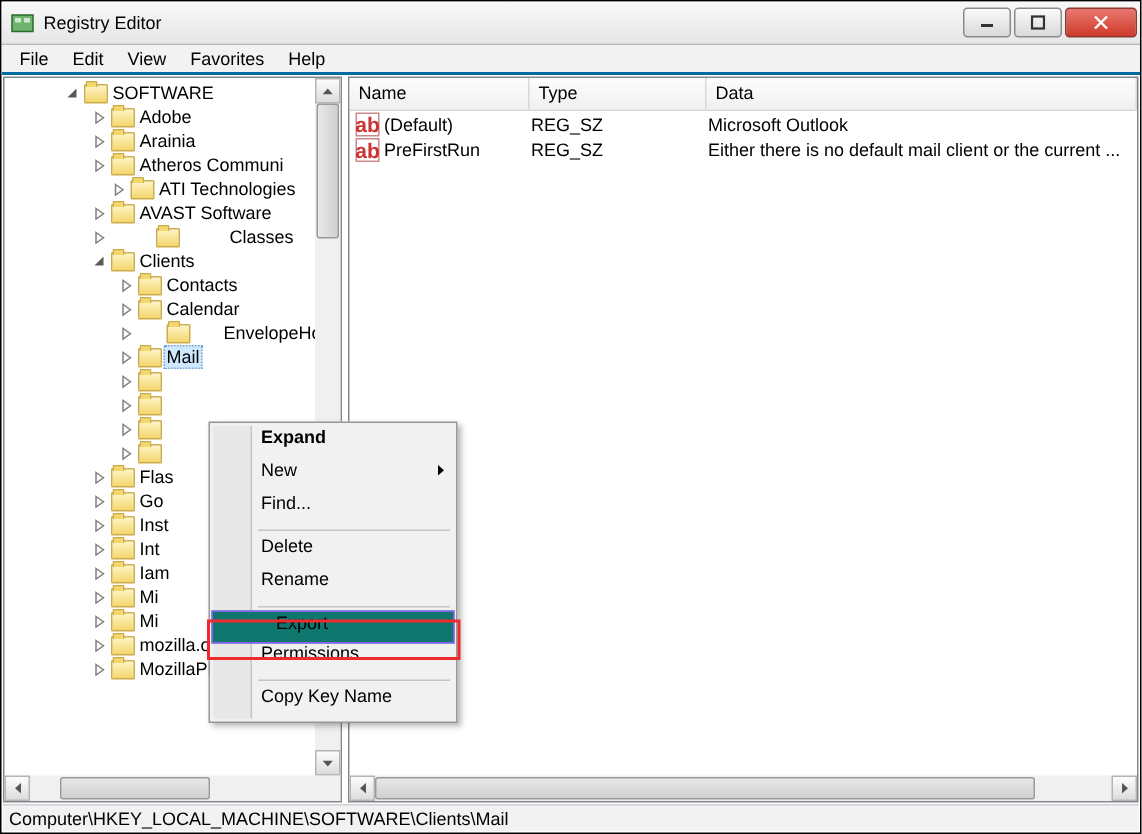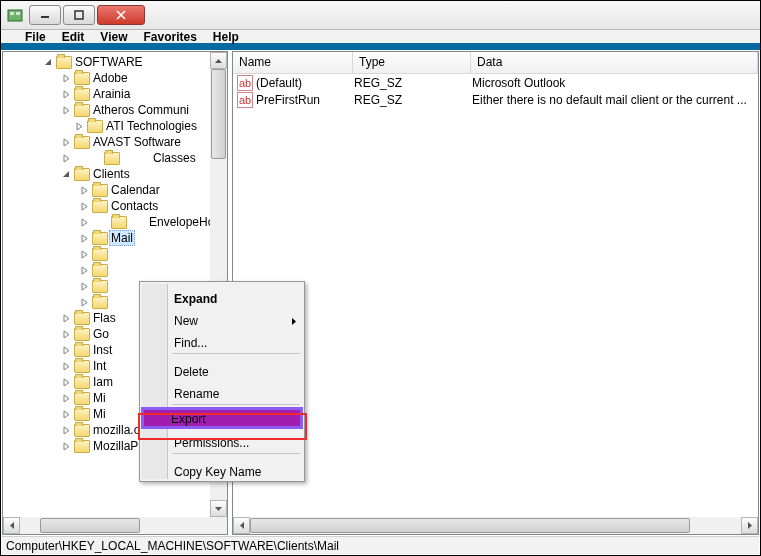--- a/index.html
+++ b/index.html
@@ -6,21 +6,21 @@
 body { background: #fff; width: 761px; height: 556px; overflow: hidden; position: relative; border: 1px solid #000; }
 
 .titlebar { height: 29px; background: linear-gradient(#f8f8f8,#e6e6e6); border-bottom: 1px solid #b8b8b8; display: flex; align-items: center; padding-left: 6px; }
 .titlebar .app-icon { width: 16px; height: 16px; margin-right: 6px; }
 .titlebar .title { flex: 1; color: #000; }
 .win-controls { display: flex; }
 .win-btn { width: 32px; height: 20px; margin-right: 2px; display: flex; align-items: center; justify-content: center; border: 1px solid #8a8a8a; border-radius: 3px; background: linear-gradient(#fafafa,#d9d9d9); }
 .win-btn.close { width: 48px; background: linear-gradient(#e97870,#cf3a2a); border-color: #8a3a33; }
 .win-btn svg { display: block; }
 
-.menubar { height: 20px; background: #f2f2f2; border-bottom: 7px solid #0369a1; display: flex; align-items: center; padding-left: 16px; font-weight: bold; }
+.menubar { height: 20px; background: #f2f2f2; border-bottom: 2px solid #0369a1; display: flex; align-items: center; padding-left: 4px; }
 .menubar .menu-item { padding: 2px 8px; cursor: default; }
 
 .workspace { position: absolute; top: 50px; left: 1px; right: 1px; bottom: 20px; display: flex; }
 
 .tree-panel { width: 226px; border: 1px solid #828790; position: relative; overflow: hidden; background: #fff; }
 .tree-inner { position: absolute; top: 0; left: 0; right: 17px; bottom: 17px; overflow: hidden; padding-top: 2px; }
 .tree-row { display: flex; align-items: center; height: 16px; white-space: nowrap; }
 .expander { width: 11px; height: 11px; margin-right: 2px; display: flex; align-items: center; justify-content: center; flex-shrink: 0; }
 .folder-icon { width: 16px; height: 13px; margin-right: 3px; flex-shrink: 0; background: linear-gradient(#fdf3c6,#f4d76e); border: 1px solid #ccad4e; border-radius: 1px; position: relative; }
 .folder-icon:before { content: ""; position: absolute; top: -3px; left: 0; width: 6px; height: 3px; background: #f4d76e; border: 1px solid #ccad4e; border-bottom: none; border-radius: 1px 1px 0 0; }
@@ -31,21 +31,21 @@
 
 .list-panel { flex: 1; border: 1px solid #828790; position: relative; background: #fff; overflow: hidden; }
 .list-header { display: flex; height: 22px; background: linear-gradient(#fdfdfd,#f0f0f0); border-bottom: 1px solid #d8d8d8; justify-content: center; }
 .list-header .col { padding: 3px 6px; border-right: 1px solid #d8d8d8; }
 .col-name { width: 120px; }
 .col-type { width: 118px; }
 .col-data { flex: 1; }
 .list-body { position: absolute; top: 22px; left: 0; right: 0; bottom: 17px; overflow: hidden; }
 .list-row { display: flex; align-items: center; height: 17px; padding-left: 4px; }
 .str-icon { width: 16px; height: 16px; margin-right: 3px; flex-shrink: 0; display: flex; align-items: center; justify-content: center; background: #fff; border: 1px solid #c88; }
-.str-icon span { color: #c33; font-size: 11px; font-weight: normal; }
+.str-icon span { color: #c33; font-size: 14px; font-weight: bold; }
 .list-row .c-name { width: 98px; overflow: hidden; }
 .list-row .c-type { width: 118px; }
 .list-row .c-data { flex: 1; white-space: nowrap; overflow: hidden; text-overflow: ellipsis; }
 
 .sb-v { position: absolute; top: 0; right: 0; bottom: 17px; width: 17px; background: #f0f0f0; }
 .sb-v .arrow { height: 17px; background: linear-gradient(#fdfdfd,#dcdcdc); border: 1px solid #b4b4b4; display: flex; align-items: center; justify-content: center; }
 .sb-v .track { position: absolute; top: 17px; bottom: 17px; left: 0; right: 0; }
 .sb-v .thumb { position: absolute; top: 0; left: 1px; right: 1px; height: 90px; background: linear-gradient(to right,#e8e8e8,#d0d0d0); border: 1px solid #9a9a9a; border-radius: 2px; }
 .sb-v .arrow.down { position: absolute; bottom: 0; left: 0; right: 0; }
 
@@ -54,39 +54,40 @@
 .sb-h .track { flex: 1; position: relative; }
 .sb-h .thumb { position: absolute; top: 1px; bottom: 1px; left: 20px; width: 100px; background: linear-gradient(#e8e8e8,#d0d0d0); border: 1px solid #9a9a9a; border-radius: 2px; }
 .sb-h.list-sb .thumb { left: 0; width: 440px; }
 
 .corner { position: absolute; right: 0; bottom: 0; width: 17px; height: 17px; background: #f0f0f0; }
 
 .statusbar { position: absolute; left: 1px; right: 1px; bottom: 1px; height: 18px; background: #f2f2f2; border-top: 1px solid #d0d0d0; padding: 2px 4px; }
 
 .context-menu { position: absolute; left: 138px; top: 280px; width: 166px; background: #f1f1f1; border: 1px solid #979797; box-shadow: 2px 2px 4px rgba(0,0,0,0.3); padding: 2px; z-index: 100; }
 .context-menu .gutter { position: absolute; left: 2px; top: 2px; bottom: 2px; width: 26px; background: #e8e8e8; border-right: 1px solid #c5c5c5; }
-.ctx-item { position: relative; display: flex; align-items: flex-end; height: 22px; padding-left: 32px; padding-right: 18px; cursor: default; }
+.ctx-item { position: relative; display: flex; align-items: flex-start; height: 22px; padding-left: 32px; padding-right: 18px; cursor: default; }
 .ctx-item.bold { font-weight: bold; }
 .ctx-item .submenu-arrow { position: absolute; right: 6px; }
 .ctx-sep { position: relative; height: 1px; background: #c5c5c5; margin: 3px 2px 3px 30px; }
-.ctx-item.highlighted { background: #a21caf; border: 3px solid #8b5cf6; margin: -1px; padding-left: 27px; }
+.ctx-item.highlighted { background: #0f766e; border: 1px solid #8b5cf6; margin: -1px; padding-left: 42px; }
 .export-outline { position: absolute; left: 137px; top: 412px; width: 169px; height: 27px; border: 2px solid #ef2b2d; z-index: 101; pointer-events: none; }
 
 </style>
 </head>
 <body>
 
 <div class="titlebar">
   <span class="app-icon">
     <svg width="16" height="16">
         <rect x="1" y="3" width="14" height="11" fill="#6fb36f" stroke="#2a6a2a"></rect>
         <rect x="3" y="5" width="4" height="3" fill="#cfe8cf"></rect>
         <rect x="9" y="5" width="4" height="3" fill="#cfe8cf"></rect>
       </svg>
   </span>
+  <span class="title">Registry Editor</span>
   <div class="win-controls">
     <div class="win-btn">
         <svg width="10" height="10">
           <rect x="1" y="6" width="8" height="2" fill="#333"></rect>
         </svg>
       </div>
     <div class="win-btn">
         <svg width="10" height="10">
           <rect x="1" y="1" width="8" height="8" fill="none" stroke="#333" stroke-width="1.5"></rect>
         </svg>
@@ -184,30 +185,30 @@
           <span class="folder-icon"></span>
           <span class="tree-label">Clients</span>
         </div>
         <div class="tree-row" style="padding-left: 76px;">
           <span class="expander">
             <svg width="9" height="9">
               <polygon points="2,1 7,4.5 2,8" fill="none" stroke="#808080"></polygon>
             </svg>
           </span>
           <span class="folder-icon"></span>
+          <span class="tree-label">Contacts</span>
+        </div>
+        <div class="tree-row" style="padding-left: 76px;">
+          <span class="expander">
+            <svg width="9" height="9">
+              <polygon points="2,1 7,4.5 2,8" fill="none" stroke="#808080"></polygon>
+            </svg>
+          </span>
+          <span class="folder-icon"></span>
           <span class="tree-label">Calendar</span>
-        </div>
-        <div class="tree-row" style="padding-left: 76px;">
-          <span class="expander">
-            <svg width="9" height="9">
-              <polygon points="2,1 7,4.5 2,8" fill="none" stroke="#808080"></polygon>
-            </svg>
-          </span>
-          <span class="folder-icon"></span>
-          <span class="tree-label">Contacts</span>
         </div>
         <div class="tree-row" style="padding-left: 76px; gap: 19px;">
           <span class="expander">
             <svg width="9" height="9">
               <polygon points="2,1 7,4.5 2,8" fill="none" stroke="#808080"></polygon>
             </svg>
           </span>
           <span class="folder-icon"></span>
           <span class="tree-label">EnvelopeHost</span>
         </div>

